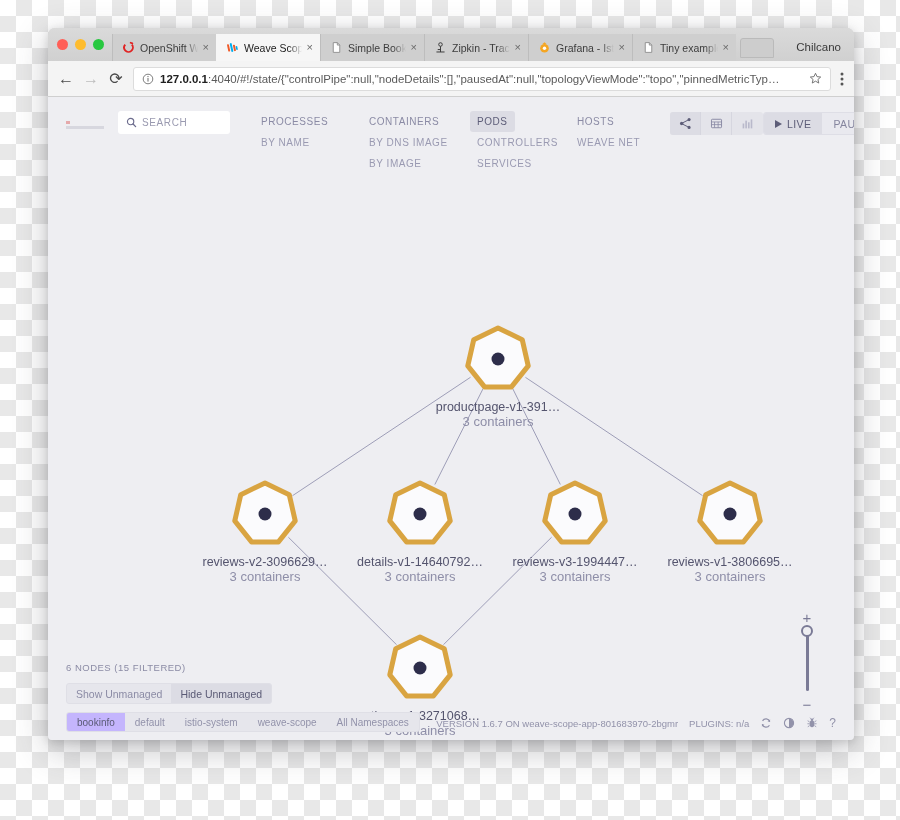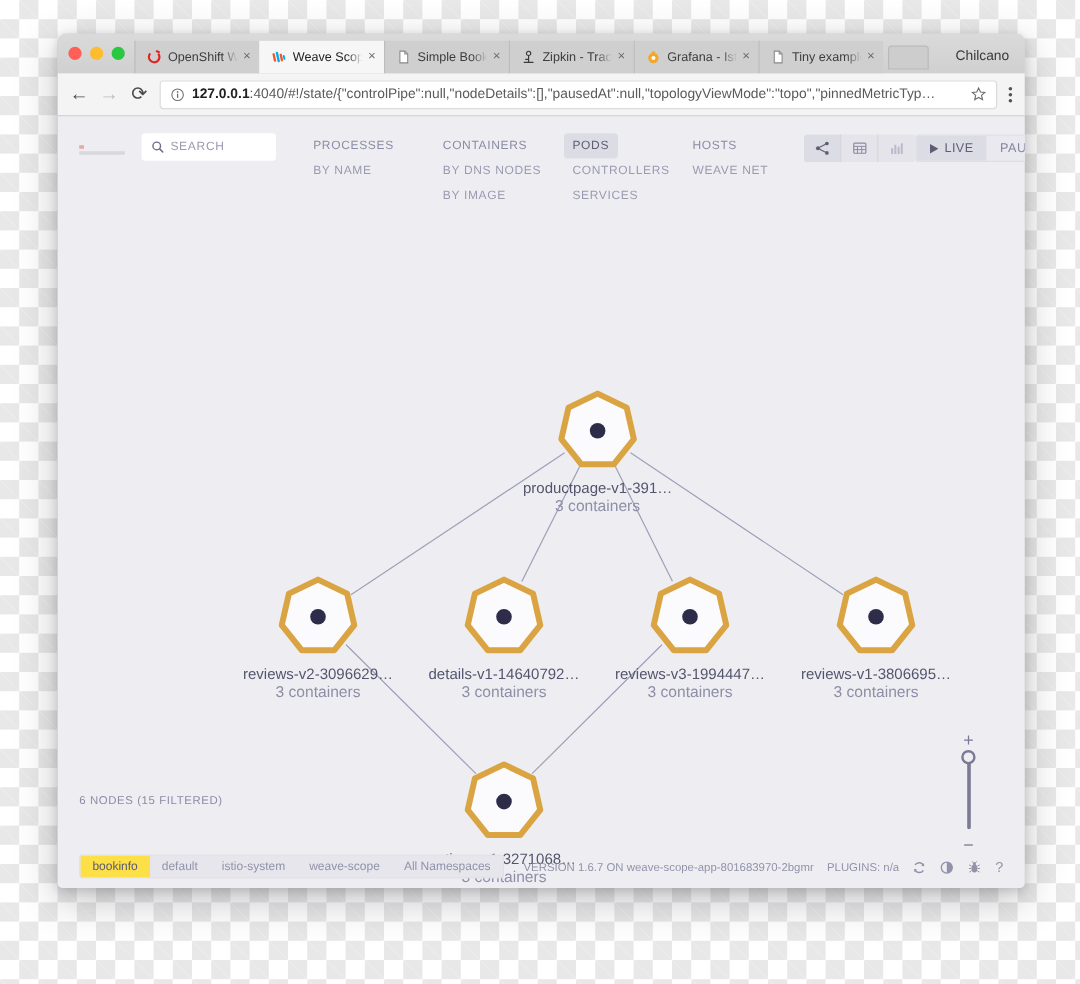--- a/index.html
+++ b/index.html
@@ -216,21 +216,21 @@
   .um-btn { padding: 0 9px; display: flex; align-items: center; font-size: 10.5px; color: #8b8ba5; }
   .um-btn.active { background: #dcdce4; color: #5a5a75; }
 
   #namespace-bar {
     position: absolute; left: 18px; bottom: 8px;
     display: flex; height: 20px;
     background: #e6e6ec; border-radius: 3px; overflow: hidden;
     border: 1px solid #dfdfe6;
   }
   .ns-btn { padding: 0 10px; display: flex; align-items: center; font-size: 10px; color: #9292aa; white-space: nowrap; }
-  .ns-btn.active { background: #fde047; color: #5a5a75; }
+  .ns-btn.active { background: #c4b5fd; color: #5a5a75; }
 
   #footer-status {
     position: absolute; right: 18px; bottom: 10px;
     display: flex; align-items: center; gap: 11px;
     font-size: 9.5px; color: #9292aa; white-space: nowrap;
   }
   .footer-icon { display: block; }
 </style>
 </head>
 <body>
@@ -342,21 +342,21 @@
         <span id="search-placeholder">SEARCH</span>
       </div>
 
       <div class="topo-group">
         <span class="topo-item">PROCESSES</span>
         <span class="topo-item sub">BY NAME</span>
       </div>
 
       <div class="topo-group">
         <span class="topo-item">CONTAINERS</span>
-        <span class="topo-item sub">BY DNS NODES</span>
+        <span class="topo-item sub">BY DNS IMAGE</span>
         <span class="topo-item sub">BY IMAGE</span>
       </div>
 
       <div class="topo-group wide">
         <span class="topo-item selected">PODS</span>
         <span class="topo-item sub">CONTROLLERS</span>
         <span class="topo-item sub">SERVICES</span>
       </div>
 
       <div class="topo-group wide">
@@ -468,20 +468,24 @@
     <div id="zoom-control">
       <span class="zc-sign">+</span>
       <div id="zoom-track">
         <div id="zoom-handle"></div>
       </div>
       <span class="zc-sign">−</span>
     </div>
 
     <div id="node-count">6 NODES (15 FILTERED)</div>
 
+    <div id="unmanaged-toggle">
+      <div class="um-btn">Show Unmanaged</div>
+      <div class="um-btn active">Hide Unmanaged</div>
+    </div>
 
     <div id="namespace-bar">
       <div class="ns-btn active">bookinfo</div>
       <div class="ns-btn">default</div>
       <div class="ns-btn">istio-system</div>
       <div class="ns-btn">weave-scope</div>
       <div class="ns-btn">All Namespaces</div>
     </div>
 
     <div id="footer-status">

